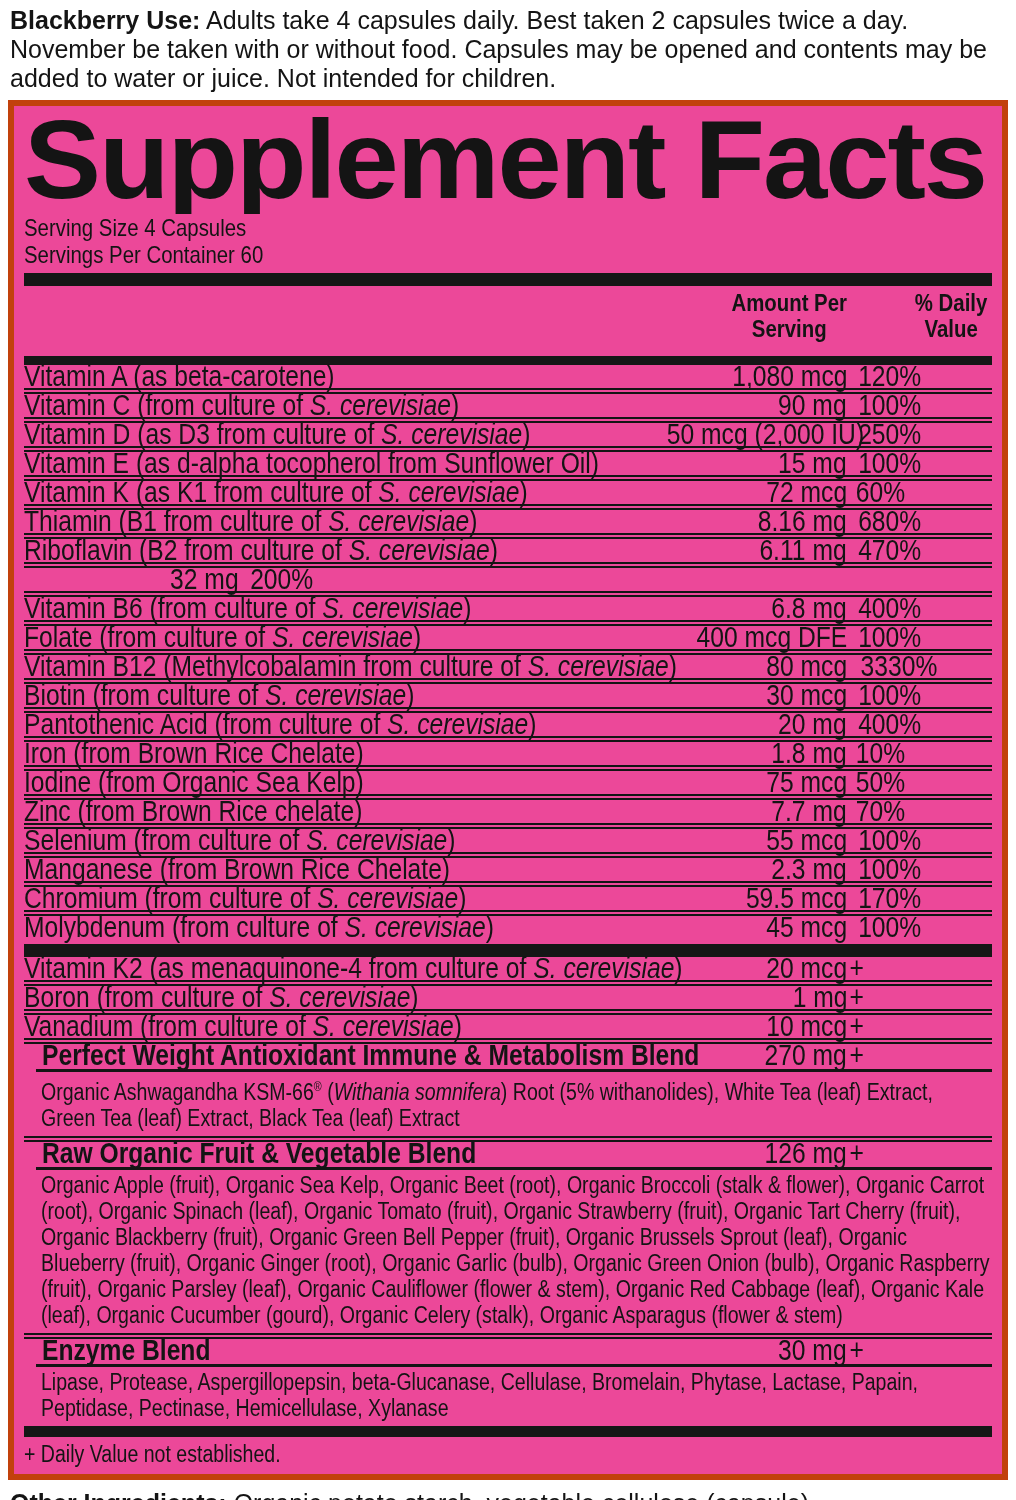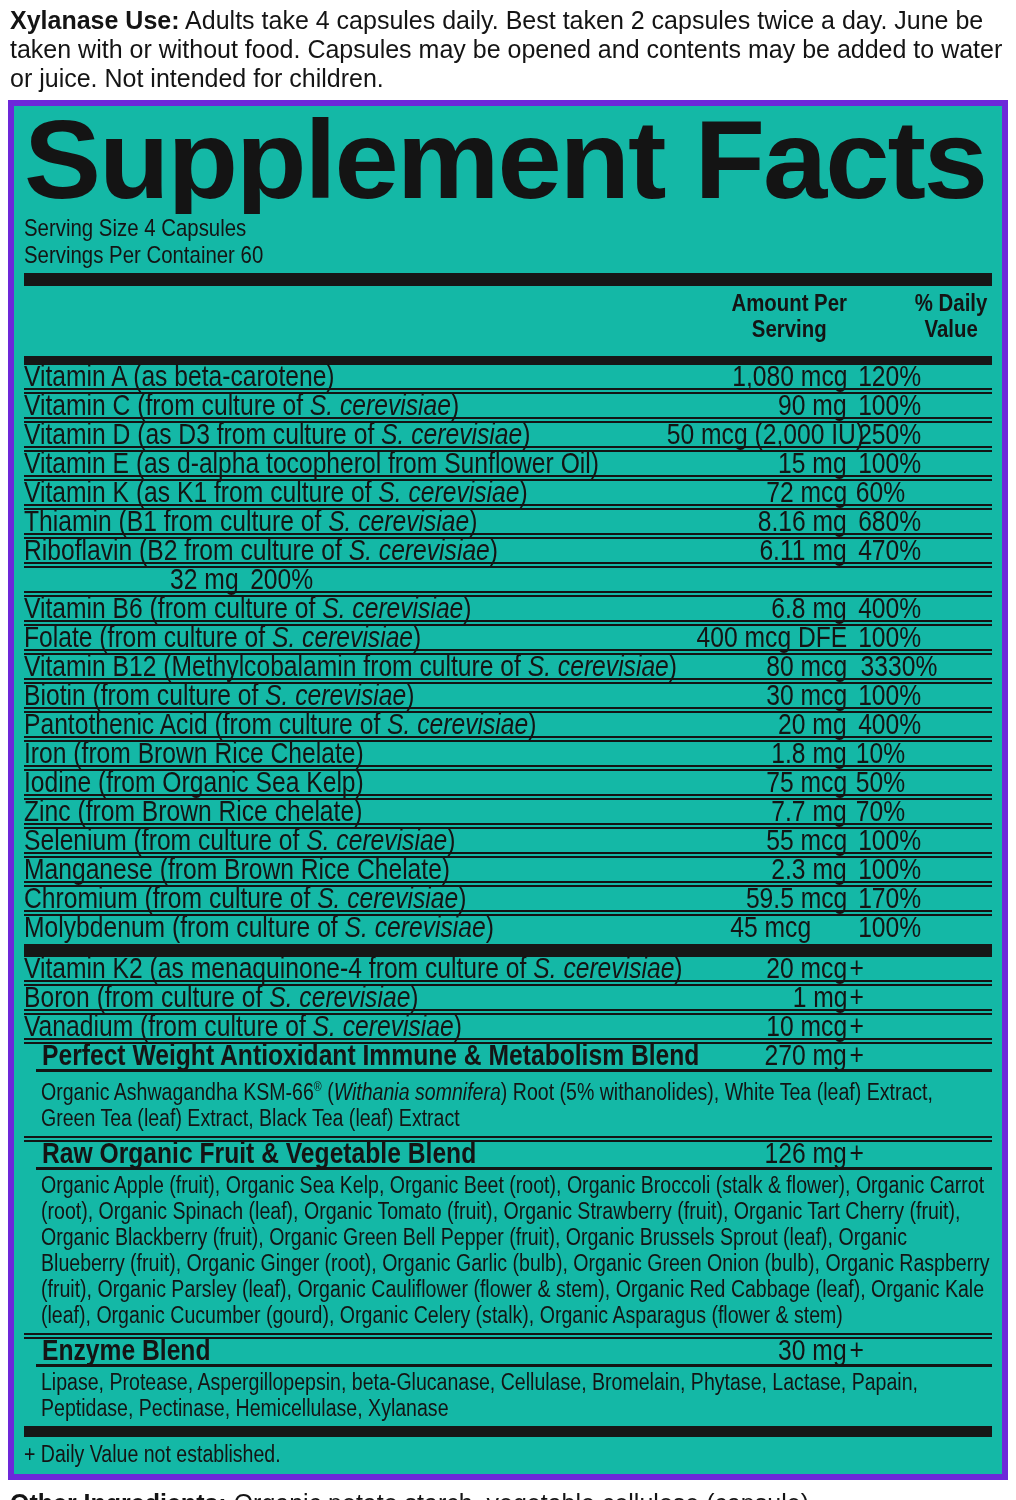--- a/index.html
+++ b/index.html
@@ -9,21 +9,21 @@
   
   .cond{transform:scaleX(0.85);transform-origin:0 0;width:117.65%;}
   .cname{display:inline-block;white-space:nowrap;transform:scaleX(0.85);transform-origin:0 50%;}
   .cval{display:inline-block;white-space:nowrap;transform:scaleX(0.85);transform-origin:100% 50%;}
   .it{font-style:italic;}
   .sup{font-size:0.55em;vertical-align:super;}
 
   .suggested{margin:0;padding:6px 10px 4px 10px;font-size:25px;line-height:29px;}
   .suggested b{font-weight:bold;}
 
-  .panel{margin:3px 8px 0 8px;border:6px solid #6d28d9;padding:4px 10px 0 10px;background:#14b8a6;}
+  .panel{margin:3px 8px 0 8px;border:6px solid #c2410c;padding:4px 10px 0 10px;background:#ec4899;}
 
   .title-svg{display:block;margin-top:2px;}
   .title-text{font-family:"Liberation Sans","DejaVu Sans",sans-serif;font-weight:bold;fill:#141414;letter-spacing:-2px;}
 
   .serv{font-size:24px;line-height:27px;}
   .servwrap{}
 
   .bar{background:#161616;}
   .bar-lg{height:13px;margin-top:5px;}
   .bar-md{height:9px;}
@@ -35,41 +35,41 @@
   .hdr-dv{width:145px;padding-right:5px;text-align:right;box-sizing:border-box;}
   .hblk{display:inline-block;text-align:center;transform:scaleX(0.85);transform-origin:100% 50%;font-weight:bold;font-size:24px;line-height:26px;white-space:nowrap;}
 
   .nrow{display:flex;align-items:flex-start;font-size:29px;line-height:23px;}
   .nrow .name{flex:1;min-width:0;}
   .nrow .amt{width:215px;text-align:right;}
   .nrow .dv{width:145px;padding-right:5px;text-align:left;box-sizing:border-box;}
   .nrow.bold .cname{font-weight:bold;}
 
   #rows-main .nrow{border-bottom:6px double #141414;}
-  #rows-main .nrow:last-child{border-bottom:none;gap:36px;}
+  #rows-main .nrow:last-child{border-bottom:none;}
   #rows-sec > *{border-bottom:6px double #141414;}
   #rows-sec > *:last-child{border-bottom:none;}
   .blend .nrow{border-bottom:none !important;margin-left:18px;}
 
   .subsep{border-top:3px solid #141414;margin-left:12px;margin-top:2px;}
   .desc{margin-left:17px;font-size:23px;line-height:26px;padding:2px 0 5px 0;
         width:calc((100% - 17px) * 1.1765);transform:scaleX(0.85);transform-origin:0 0;}
 
   .footnote{font-size:23px;line-height:26px;padding:4px 0 7px 0;}
 
   .other{margin:0;padding:9px 10px 0 10px;font-size:25px;line-height:29px;}
   .other b{font-weight:bold;}
 </style>
 </head>
 <body>
 
 <div class="page">
 
   <p class="suggested">
-    <span class="cond"><b>Xylanase Use:</b><span> Adults take 4 capsules daily. Best taken 2 capsules twice a day. June be taken with or without food. Capsules may be opened and contents may be added to water or juice. Not intended for children.</span></span>
+    <span class="cond"><b>Blackberry Use:</b><span> Adults take 4 capsules daily. Best taken 2 capsules twice a day. November be taken with or without food. Capsules may be opened and contents may be added to water or juice. Not intended for children.</span></span>
   </p>
 
   <div class="panel">
 
     <svg class="title-svg" width="968" height="102" viewBox="0 0 968 102">
       <text class="title-text" x="0" y="86" font-size="112" textLength="962" lengthAdjust="spacingAndGlyphs">Supplement Facts</text>
     </svg>
 
     <div class="servwrap">
       <div class="serv cond">Serving Size 4 Capsules</div>

